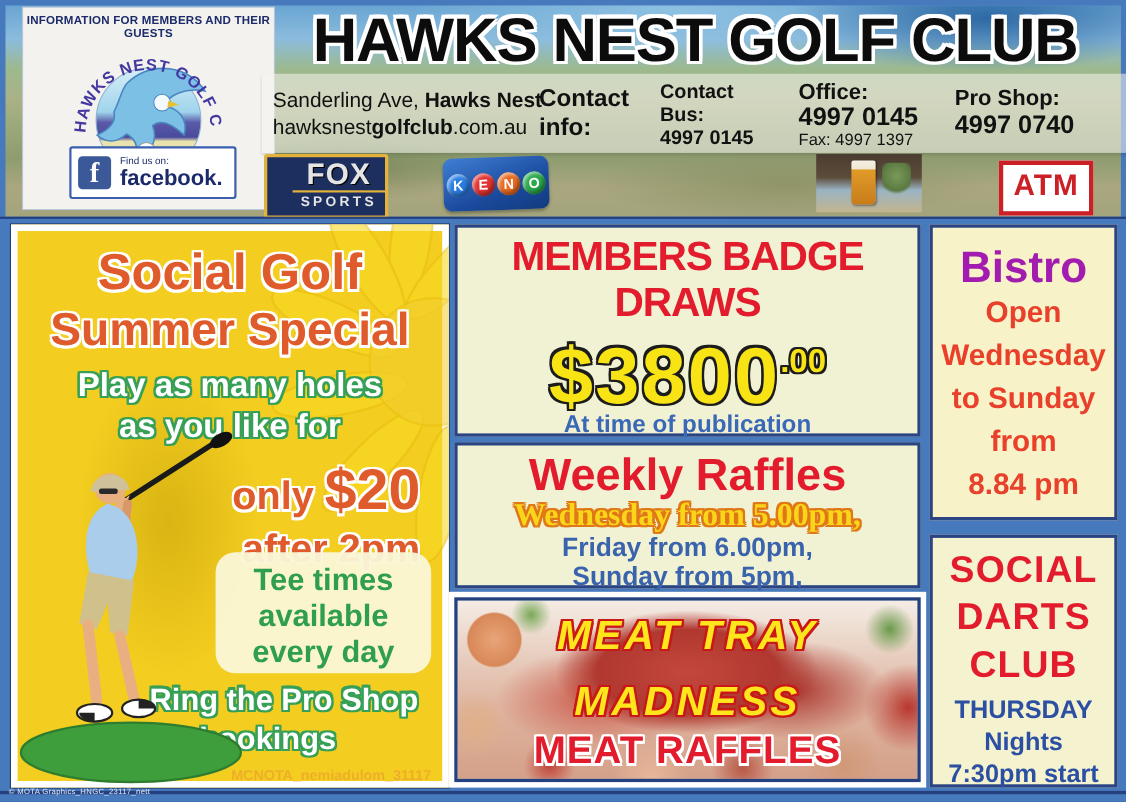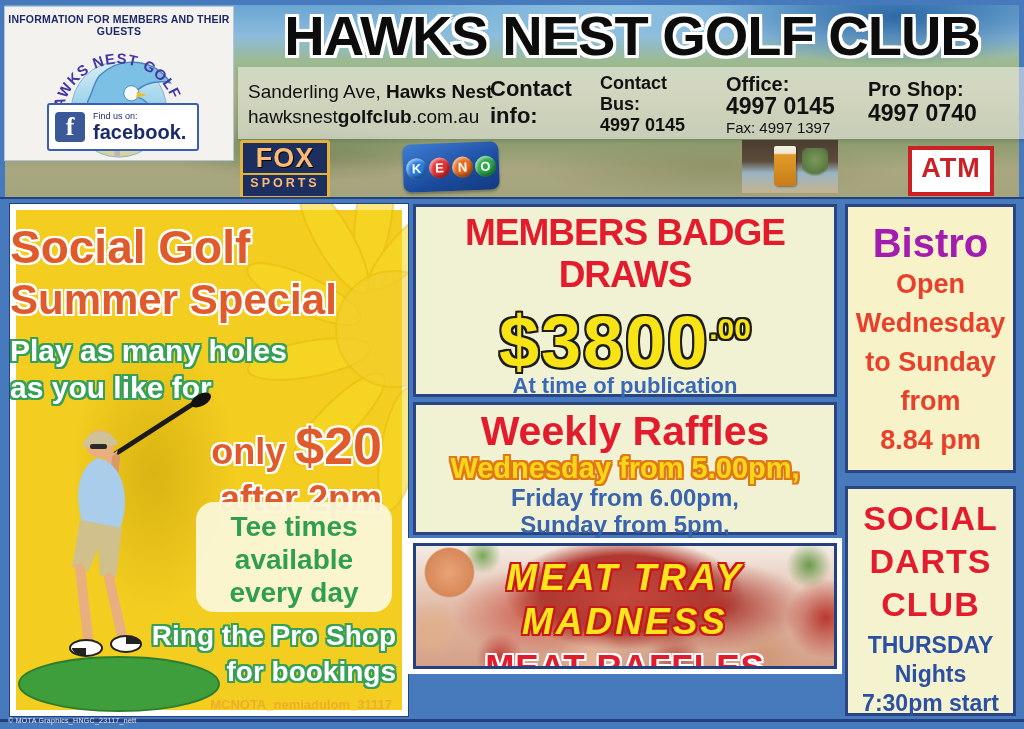--- a/index.html
+++ b/index.html
@@ -4,32 +4,32 @@
 <style>
   html,body{margin:0;padding:0;}
   body{font-family:"Liberation Sans", sans-serif; background:#2a4a7c;}
   #flyer{position:relative;width:1024px;height:729px;background:#4779bd;overflow:hidden;}
 
   
   .ow2{text-shadow:-2px -2px 0 #fff,2px -2px 0 #fff,-2px 2px 0 #fff,2px 2px 0 #fff,-2px 0 0 #fff,2px 0 0 #fff,0 -2px 0 #fff,0 2px 0 #fff;}
   .ow3{text-shadow:-3px -3px 0 #fff,3px -3px 0 #fff,-3px 3px 0 #fff,3px 3px 0 #fff,-3px 0 0 #fff,3px 0 0 #fff,0 -3px 0 #fff,0 3px 0 #fff;}
   .og2{text-shadow:-2px -2px 0 #37a057,2px -2px 0 #37a057,-2px 2px 0 #37a057,2px 2px 0 #37a057,-2px 0 0 #37a057,2px 0 0 #37a057,0 -2px 0 #37a057,0 2px 0 #37a057;}
   .ob2{text-shadow:-2px -2px 0 #1c1c1c,2px -2px 0 #1c1c1c,-2px 2px 0 #1c1c1c,2px 2px 0 #1c1c1c,-2px 0 0 #1c1c1c,2px 0 0 #1c1c1c,0 -2px 0 #1c1c1c,0 2px 0 #1c1c1c;}
-  .oo2{text-shadow:-2px -2px 0 #e07818,2px -2px 0 #e07818,-2px 2px 0 #e07818,2px 2px 0 #e07818,-2px 0 0 #e07818,2px 0 0 #e07818,0 -2px 0 #e07818,0 2px 0 #e07818;}
+  .oo2{text-shadow:-2px -2px 0 #e07818,2px -2px 0 #e07818,-2px 2px 0 #e07818,2px 2px 0 #e07818,-2px 0 0 #e07818,2px 0 0 #e07818,0 -2px 0 #e07818,0 2px 0 #e07818;font-family:Liberation Serif, serif;}
   .or2{text-shadow:-2px -2px 0 #c81818,2px -2px 0 #c81818,-2px 2px 0 #c81818,2px 2px 0 #c81818,-2px 0 0 #c81818,2px 0 0 #c81818,0 -2px 0 #c81818,0 2px 0 #c81818;}
 
   
   #header{position:absolute;left:5px;top:5px;width:1014px;height:192px;
     background:
       radial-gradient(ellipse 260px 70px at 88% 6%, rgba(38,98,160,.9) 0%, rgba(38,98,160,0) 70%),
       radial-gradient(ellipse 320px 50px at 60% 2%, rgba(150,200,230,.8) 0%, rgba(150,200,230,0) 75%),
       radial-gradient(ellipse 200px 40px at 30% 78%, rgba(90,110,60,.45) 0%, rgba(90,110,60,0) 70%),
       radial-gradient(ellipse 260px 44px at 70% 85%, rgba(120,130,80,.5) 0%, rgba(120,130,80,0) 70%),
       linear-gradient(180deg,#69a5d2 0%,#8cbcdd 16%,#9db98e 30%,#aab287 44%,#9aa87a 58%,#8e9c70 72%,#aaa780 86%,#a3a47c 100%);}
-  #logo-box{position:absolute;left:0;top:2px;width:228px;height:153px;background:#f3f2ee;box-shadow:0 0 0 1px #b8c4d8;}
+  #logo-box{position:absolute;left:16px;top:2px;width:228px;height:183px;background:#f3f2ee;box-shadow:0 0 0 1px #b8c4d8;}
   #info-banner{padding-top:6px;text-align:center;font-size:10.5px;font-weight:bold;color:#1c2a6a;letter-spacing:0.2px;}
   #club-logo-svg{display:block;margin:2px auto 0 auto;}
   #fb-box{position:absolute;left:42px;bottom:9px;width:148px;height:44px;background:#fff;border:2px solid #3a5fae;border-radius:3px;display:flex;align-items:center;}
   #fb-icon{width:30px;height:30px;margin-left:6px;background:#3b5998;border-radius:4px;color:#fff;font-weight:bold;font-size:26px;text-align:center;line-height:30px;font-family:"Liberation Serif",serif;}
   #fb-text{margin-left:8px;color:#1c2a6a;line-height:1;}
   #fb-prefix{font-size:9px;font-weight:normal;}
   #fb-name{font-size:20px;font-weight:bold;margin-top:1px;}
   #main-title{position:absolute;left:238px;top:-2px;width:778px;height:64px;font-size:56px;font-weight:bold;letter-spacing:-1px;color:#0c0c0c;text-align:center;white-space:nowrap;}
   #address-band{position:absolute;left:233px;top:62px;width:840px;height:72px;background:rgba(244,244,238,0.55);box-shadow:0 2px 3px rgba(0,0,0,.15);}
   .hdr-abs{position:absolute;color:#111;}
@@ -40,86 +40,86 @@
   #office-label{font-size:20px;font-weight:bold;}
   #office-phone{font-size:23px;font-weight:bold;}
   #office-fax{font-size:15px;}
   #proshop-col{left:630px;top:10px;line-height:24px;}
   #proshop-label{font-size:20px;font-weight:bold;}
   #proshop-phone{font-size:23px;font-weight:bold;}
   .bold{font-weight:bold;}
 
   
   .partner{position:absolute;}
-  #fox-logo{left:235px;top:135px;width:84px;height:53px;background:#1c2f5e;border:3px solid #e2b23c;border-radius:3px;text-align:center;color:#fdba74;}
+  #fox-logo{left:235px;top:135px;width:84px;height:53px;background:#1c2f5e;border:3px solid #e2b23c;border-radius:3px;text-align:center;color:#e5e5e5;padding-left:23px;}
   #fox-top{font-size:27px;font-weight:bold;letter-spacing:1px;line-height:30px;text-shadow:1px 1px 0 #000;}
   #fox-bottom{font-size:12.5px;font-weight:bold;letter-spacing:3px;border-top:2px solid #e2b23c;line-height:16px;}
   #keno-logo{left:398px;top:138px;width:96px;height:48px;background:linear-gradient(160deg,#3f7fd4 0%,#1b4b9e 60%,#123a7e 100%);border-radius:8px;box-shadow:0 2px 3px rgba(0,0,0,.3);display:flex;align-items:center;justify-content:center;gap:2px;transform:rotate(-2deg);}
   .keno-ball{width:21px;height:21px;border-radius:50%;color:#fff;font-size:13px;font-weight:bold;text-align:center;line-height:21px;box-shadow:inset -2px -3px 3px rgba(0,0,0,.35), inset 2px 2px 3px rgba(255,255,255,.55);}
   .kb-k{background:#2a7de0;}.kb-e{background:#e23232;}.kb-n{background:#e86a20;}.kb-o{background:#2aa84a;}
   #sky-logo{left:566px;top:138px;width:94px;height:50px;background:#fff;text-align:center;position:absolute;}
   #sky-top{position:relative;font-size:28px;font-weight:bold;font-style:italic;color:#5b2d91;line-height:32px;letter-spacing:1px;z-index:1;}
   #sky-sun{position:absolute;right:18px;top:2px;width:16px;height:16px;border-radius:50%;background:#f2d41a;z-index:0;}
   #sky-bottom{font-size:10px;color:#5b2d91;letter-spacing:4px;line-height:12px;}
   #beer-photo{left:737px;top:135px;width:96px;height:53px;background:linear-gradient(180deg,#4a3c30 0%,#5c4c3a 40%,#9ab4c4 62%,#c4b48e 100%);overflow:hidden;}
   #beer-glass{position:absolute;left:32px;top:6px;width:22px;height:40px;background:linear-gradient(180deg,#f5f0e2 0%,#f0e8d4 18%,#e09a28 22%,#c87c1a 100%);border-radius:2px 2px 4px 4px;box-shadow:1px 1px 2px rgba(0,0,0,.4);}
   #beer-plant{position:absolute;right:10px;top:8px;width:26px;height:30px;background:radial-gradient(circle at 50% 40%,#7a9a5a 0%,#5a7a42 60%,rgba(90,122,66,0) 75%);}
   #atm-sign{left:903px;top:141px;width:78px;height:42px;background:#fff;border:4px solid #cc2027;text-align:center;font-size:27px;font-weight:bold;color:#cc2027;line-height:36px;letter-spacing:1px;}
 
   .navy-line{position:absolute;left:0;width:1024px;background:#24407e;}
 
   
   #left-panel{position:absolute;left:10px;top:204px;width:398px;height:512px;background:#f3cd1f;box-shadow:inset 0 0 0 6px #ffffff, 0 0 0 1px #24407e;overflow:hidden;}
   #sunflower{position:absolute;right:-36px;top:-20px;opacity:.8;}
   #golfer-shadow{position:absolute;left:40px;top:60px;width:230px;height:420px;background:radial-gradient(ellipse 50% 46% at 45% 50%, rgba(196,160,10,.55) 0%, rgba(196,160,10,0) 72%);}
-  .lp-text{position:relative;text-align:left;}
+  .lp-text{position:relative;text-align:center;}
   #sg-title1{margin-top:16px;font-size:46px;font-weight:bold;color:#df5b2b;}
   #sg-title2{margin-top:2px;font-size:42px;font-weight:bold;color:#df5b2b;}
   #sg-play{margin-top:8px;font-size:30px;font-weight:bold;color:#fff;line-height:37px;}
   #sg-price{position:absolute;right:26px;top:212px;text-align:right;color:#df5b2b;font-weight:bold;}
   #sg-price-line1{font-size:36px;}
   #sg-price-line1 .big{font-size:52px;}
   #sg-price-line2{font-size:36px;margin-top:2px;}
   #tee-box{position:absolute;left:186px;top:298px;width:196px;height:110px;background:rgba(250,247,214,.95);border-radius:18px;text-align:center;padding-top:8px;box-sizing:border-box;}
   #tee-box .tee-line{font-size:28px;font-weight:bold;color:#2f9e4f;line-height:33px;}
-  #ring-block{position:absolute;right:12px;top:414px;width:260px;text-align:right;font-size:28px;font-weight:bold;color:#fff;line-height:36px;}
+  #ring-block{position:absolute;right:12px;top:414px;width:260px;text-align:left;font-size:28px;font-weight:bold;color:#fff;line-height:36px;}
   #watermark{position:absolute;right:16px;bottom:4px;font-size:13px;font-weight:bold;color:rgba(235,150,50,.55);}
   #golfer-svg{position:absolute;left:4px;top:182px;}
 
   
   .cream-panel{position:absolute;background:#f1f2d3;border:3px solid #2a4484;box-sizing:border-box;text-align:center;}
   #badge-panel{left:413px;top:204px;width:424px;height:193px;}
   #badge-title{margin-top:5px;font-size:37px;font-weight:bold;color:#e31c2d;letter-spacing:-1px;}
   #badge-amount{margin-top:-4px;font-size:72px;font-weight:bold;color:#f8e414;letter-spacing:2px;line-height:74px;}
   #badge-cents{font-size:30px;vertical-align:28px;letter-spacing:0;}
   #badge-note{margin-top:-6px;font-size:22px;font-weight:bold;color:#3a68b8;}
   .badge-detail{font-size:20.5px;color:#e55f3a;line-height:25px;letter-spacing:-0.3px;}
 
   #raffles-panel{left:413px;top:402px;width:424px;height:133px;}
   #raffles-title{margin-top:4px;font-size:41px;font-weight:bold;color:#e31c2d;line-height:44px;}
   #raffles-wed{font-size:29px;font-weight:bold;color:#fad61a;line-height:31px;}
   .raffles-blue{font-size:24px;font-weight:bold;color:#3a63ae;line-height:27px;}
 
-  #meat-panel{position:absolute;left:408px;top:538px;width:434px;height:136px;background:#fff;padding:5px;box-sizing:border-box;}
+  #meat-panel{position:absolute;left:408px;top:538px;width:434px;height:178px;background:#fff;padding:5px;box-sizing:border-box;}
   #meat-inner{position:relative;width:100%;height:100%;border:3px solid #24407e;box-sizing:border-box;overflow:hidden;text-align:center;
     background:
       radial-gradient(circle 34px at 8% 22%, #e8a478 0%, #d88858 70%, rgba(0,0,0,0) 75%),
       radial-gradient(circle 40px at 4% 70%, #e0b088 0%, rgba(0,0,0,0) 75%),
       radial-gradient(circle 30px at 20% 92%, #c04038 0%, rgba(0,0,0,0) 78%),
       radial-gradient(circle 46px at 42% 100%, #e8b89a 0%, rgba(0,0,0,0) 78%),
       radial-gradient(circle 36px at 62% 94%, #b85848 0%, rgba(0,0,0,0) 78%),
       radial-gradient(circle 44px at 84% 92%, #d09878 0%, rgba(0,0,0,0) 78%),
       radial-gradient(circle 50px at 98% 60%, #b83830 0%, rgba(0,0,0,0) 80%),
       radial-gradient(circle 30px at 94% 16%, #6a9a4a 0%, rgba(0,0,0,0) 75%),
       radial-gradient(circle 26px at 16% 8%, #7aa858 0%, rgba(0,0,0,0) 70%),
       radial-gradient(ellipse 150px 70px at 50% 40%, #c4473c 0%, #b03830 55%, rgba(0,0,0,0) 80%),
       radial-gradient(ellipse 120px 60px at 30% 55%, #cc5a4a 0%, rgba(0,0,0,0) 75%),
       radial-gradient(ellipse 120px 60px at 72% 50%, #a83028 0%, rgba(0,0,0,0) 75%),
       linear-gradient(180deg,#f4ece4 0%,#e8cfc0 30%,#dfb4a0 60%,#d4a088 100%);}
-  .meat-yellow{font-size:37px;font-weight:bold;font-style:italic;letter-spacing:3px;color:#ffe51c;line-height:44px;}
+  .meat-yellow{font-size:37px;font-weight:bold;font-style:italic;letter-spacing:3px;color:#ffe51c;line-height:44px;margin-top:16px;}
   #meat-line1{margin-top:10px;}
   #meat-line3{margin-top:2px;font-size:35px;font-weight:bold;color:#e31c2d;letter-spacing:1px;line-height:42px;}
 
   
   #bistro-panel{left:845px;top:204px;width:171px;height:269px;background:#f8f2c9;}
   #bistro-title{margin-top:14px;font-size:40px;font-weight:bold;color:#a21caf;line-height:44px;}
   .bistro-line{font-size:27px;font-weight:bold;color:#e8402a;line-height:39px;}
   #darts-panel{left:845px;top:486px;width:171px;height:230px;background:#f4f2cf;}
   .darts-title-line{font-size:34px;font-weight:bold;color:#e31c2d;letter-spacing:1px;line-height:43px;}
   #darts-panel .dt-first{margin-top:8px;}

